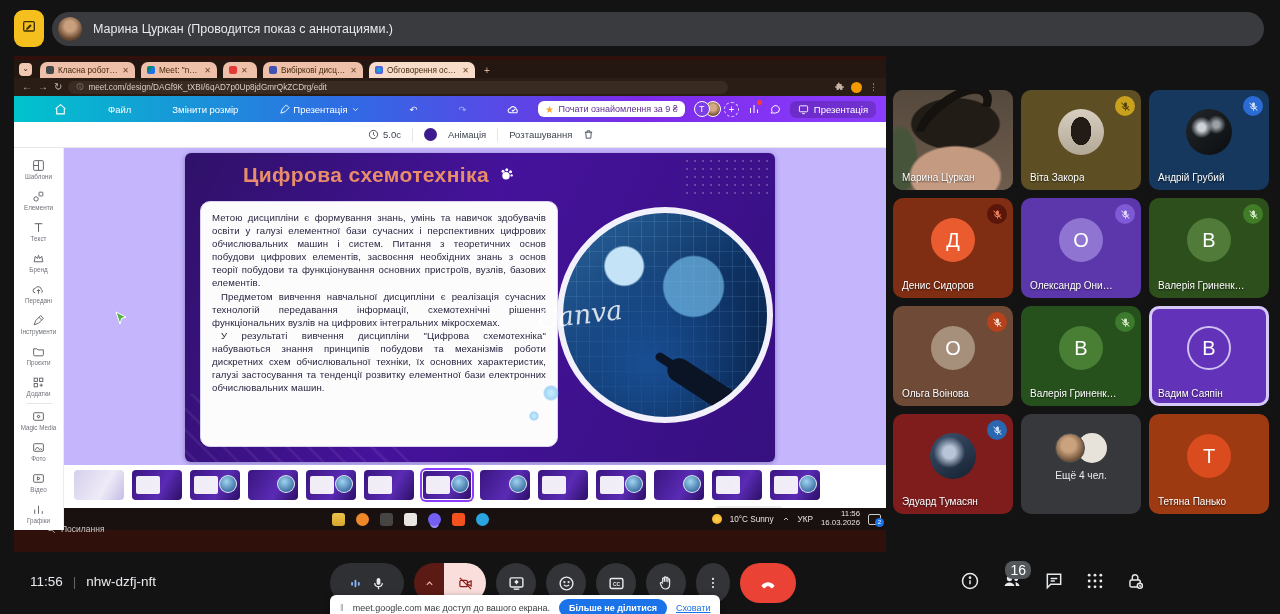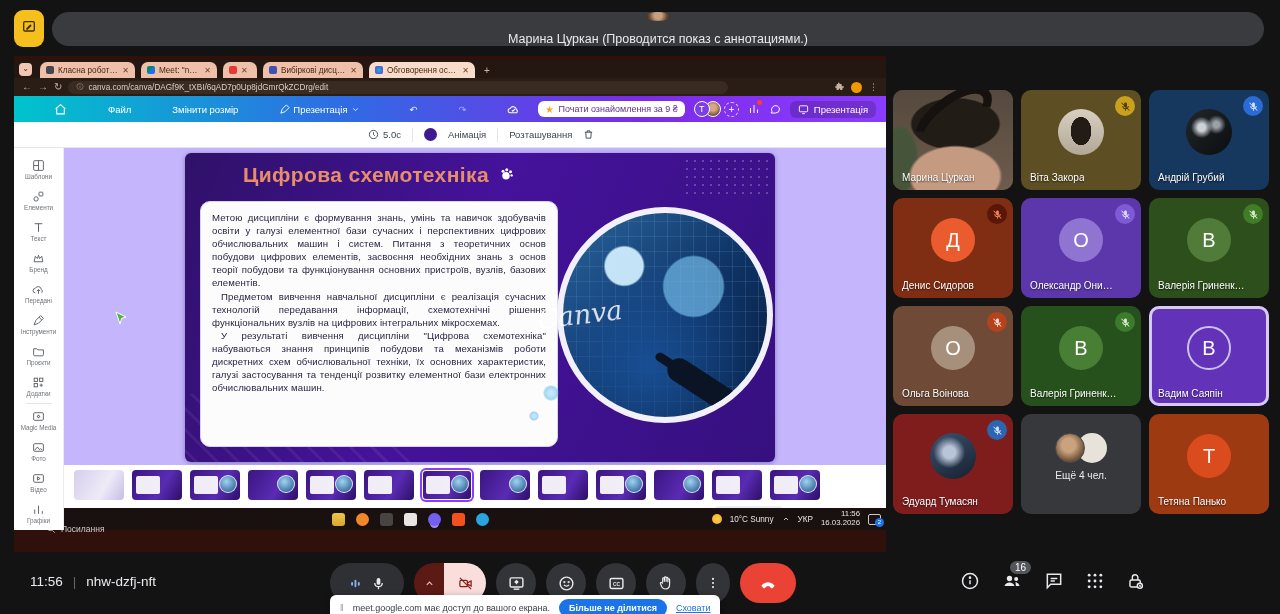--- a/index.html
+++ b/index.html
@@ -4,21 +4,21 @@
 <style>
   html,body{margin:0;padding:0;background:#0c0c0d;}
   *{box-sizing:border-box;}
   #app{position:relative;width:1280px;height:614px;background:#131314;overflow:hidden;
        font-family:"Liberation Sans",sans-serif;}
 
   
   .annot-btn{position:absolute;left:14px;top:10px;width:30px;height:37px;border-radius:9px;
     background:#f5bf1e;display:flex;align-items:center;justify-content:center;cursor:pointer;}
   .presenter-pill{position:absolute;left:52px;top:12px;right:16px;height:34px;background:#3a3b3e;
-    border-radius:17px;display:flex;align-items:center;gap:11px;padding:0 6px;flex-direction:column;}
+    border-radius:17px;display:flex;align-items:center;gap:11px;padding:0 6px;}
   .presenter-pill .pav{width:24px;height:24px;border-radius:50%;
     background:radial-gradient(circle at 50% 38%,#c9a07e 28%,#6b4a33 66%,#342419);}
   .presenter-pill .ptxt{color:#e8eaed;font-size:12.5px;}
 
   
   .screen{position:absolute;left:14px;top:56px;width:872px;height:496px;background:#30100a;}
   .tabstrip{position:absolute;left:0;top:4px;width:100%;height:18px;background:#241712;}
   .tabsearch{position:absolute;left:5px;top:3px;width:13px;height:13px;border-radius:4px;background:#f0c7b2;
     color:#4c2d18;font-size:8px;line-height:12px;text-align:center;}
   .tab{position:absolute;top:2px;height:16px;border-radius:7px 7px 0 0;background:#eec0a9;
@@ -209,21 +209,21 @@
   .campill{width:72px;height:40px;display:flex;cursor:pointer;}
   .camleft{width:30px;background:#5c1a15;border-radius:20px 0 0 20px;display:flex;align-items:center;justify-content:center;}
   .camright{flex:1;background:#f9dedc;border-radius:0 20px 20px 0;display:flex;align-items:center;justify-content:center;}
   .cbtn{width:40px;height:40px;border-radius:50%;background:#333438;display:flex;align-items:center;
     justify-content:center;cursor:pointer;}
   .cbtn.narrow{width:34px;}
   .endbtn{width:56px;height:40px;border-radius:20px;background:#ea4335;display:flex;align-items:center;
     justify-content:center;cursor:pointer;}
   .meet-right{position:absolute;left:960px;top:19px;display:flex;align-items:center;gap:21px;}
   .mr-ic{position:relative;cursor:pointer;display:flex;}
-  .count-badge{position:absolute;top:-10px;right:-8px;background:#53565a;color:#fff;font-size:10px;
+  .count-badge{position:absolute;top:-10px;right:-8px;background:#53565a;color:#fff;font-size:14px;
     border-radius:8px;padding:1px 5px;}
 </style>
 </head>
 <body>
 
 <div id="app">
 
   <div class="annot-btn">
     <span>
       <svg width="16" height="16" viewBox="0 0 24 24">
@@ -267,21 +267,21 @@
       </div>
       <div class="newtab">+</div>
     </div>
 
     <div class="addr">
       <span class="navic">←</span>
       <span class="navic">→</span>
       <span class="navic">↻</span>
       <div class="urlpill">
         <span class="lock">ⓘ</span>
-        <span>canva.com/canva/DAGf9K_tXBI/6qAD7p0Up8jdGmrQkZCDrg/edit</span>
+        <span>meet.com/design/DAGf9K_tXBI/6qAD7p0Up8jdGmrQkZCDrg/edit</span>
       </div>
       <div class="addr-right">
         <span class="puzzle">
           <svg width="9" height="9" viewBox="0 0 24 24" fill="#c7b3a6">
               <path d="M20 11h-2V7a2 2 0 0 0-2-2h-4V3a2 2 0 1 0-4 0v2H6a2 2 0 0 0-2 2v4H2a2 2 0 1 0 0 4h2v4a2 2 0 0 0 2 2h4v-2a2 2 0 1 1 4 0v2h4a2 2 0 0 0 2-2v-4h2a2 2 0 1 0 0-4z"></path>
             </svg>
         </span>
         <span class="profdot"></span>
         <span class="kebab">⋮</span>
       </div>

